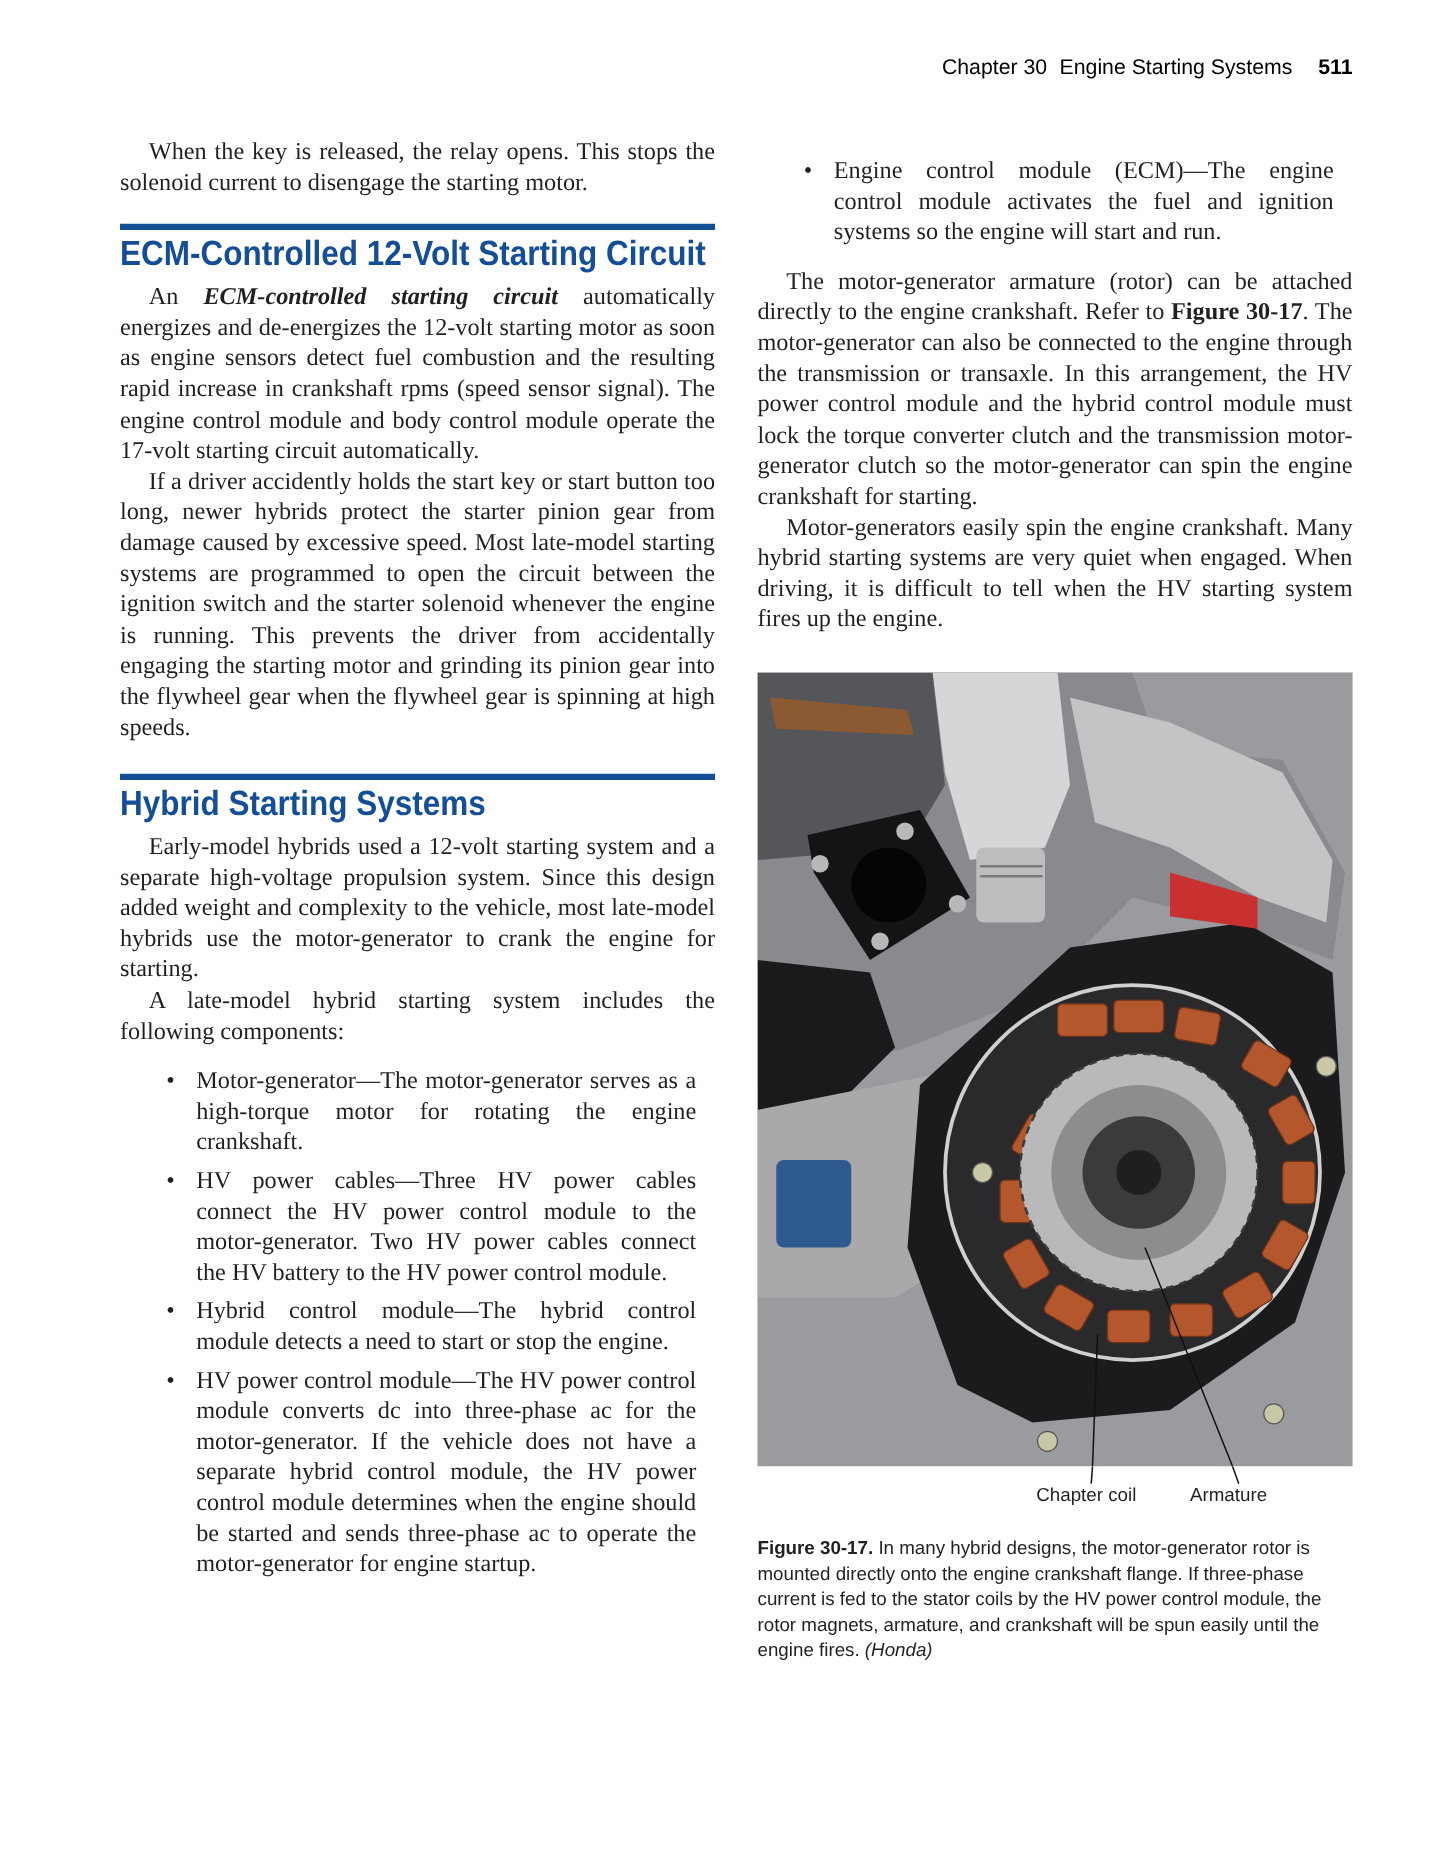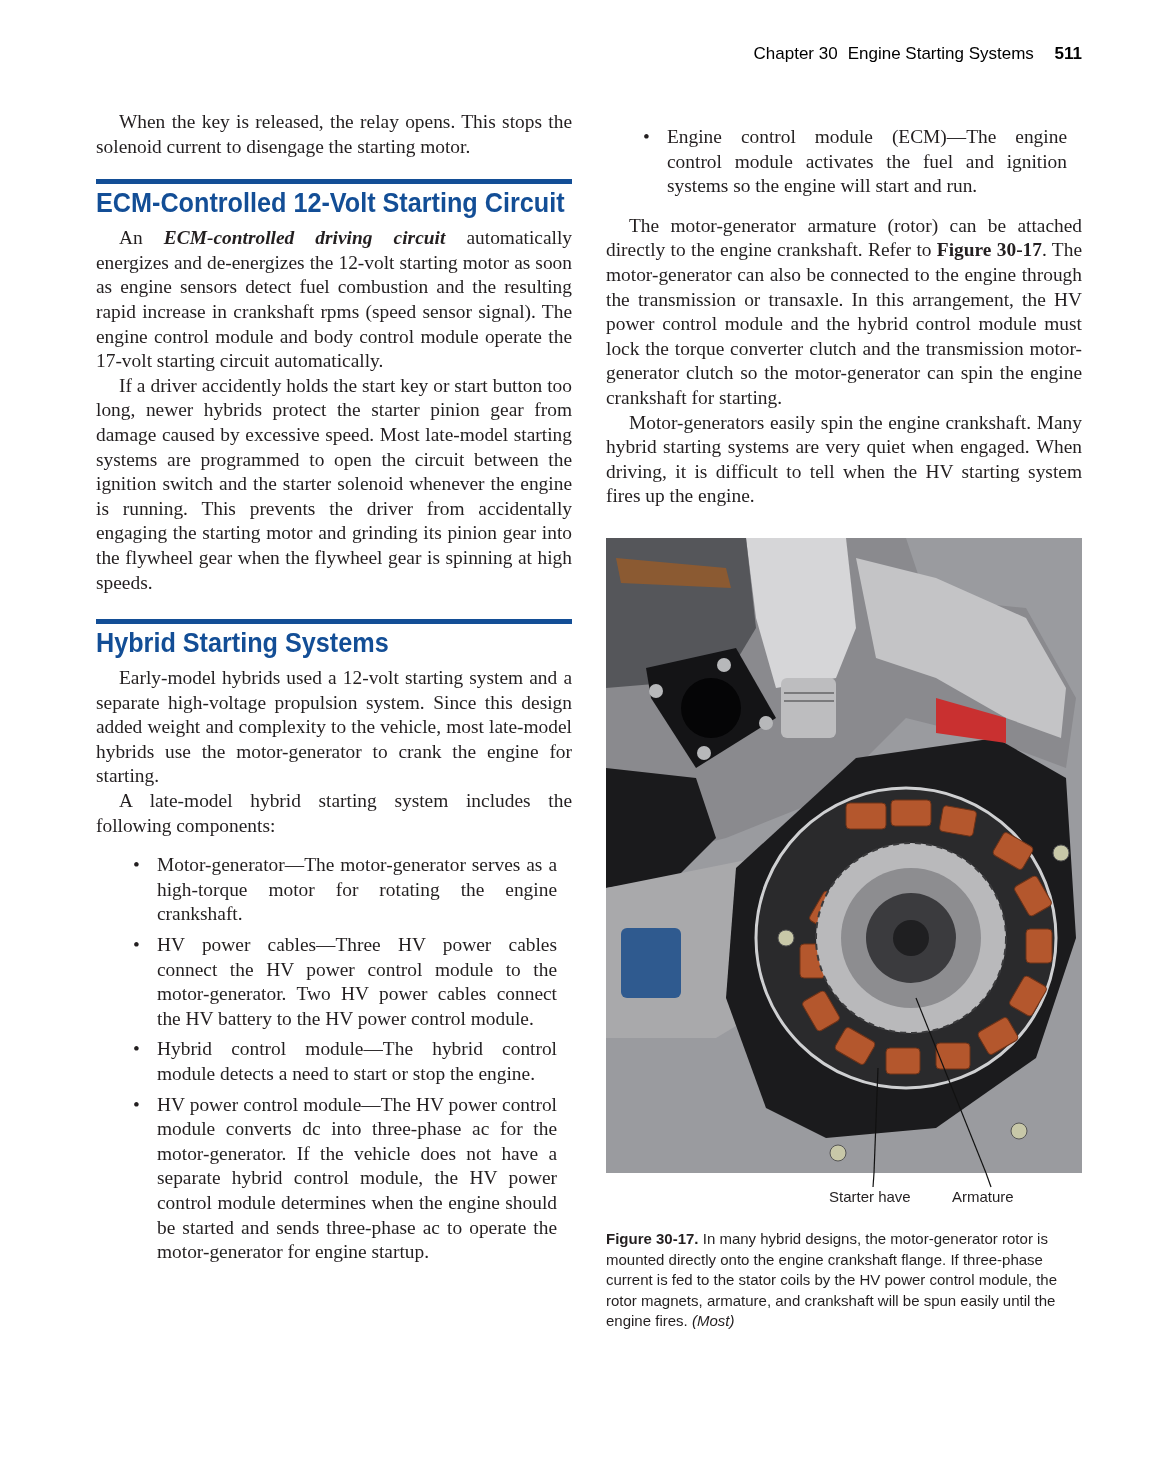--- a/index.html
+++ b/index.html
@@ -52,21 +52,21 @@
 <div class="page-header">
   <span class="chap"><span class="chapnum">Chapter 30</span><span>Engine Starting Systems</span></span>
   <span class="pagenum">511</span>
 </div>
 
 <div class="col col-left">
   <p>When the key is released, the relay opens. This stops the solenoid current to disengage the starting motor.</p>
 
   <div class="section-rule"></div>
   <h2 class="section-title">ECM-Controlled 12-Volt Starting Circuit</h2>
-  <p><span>An </span><b><i>ECM-controlled driving circuit</i></b><span> automatically energizes and de-energizes the 12-volt starting motor as soon as engine sensors detect fuel combustion and the resulting rapid increase in crankshaft rpms (speed sensor signal). The engine control module and body control module operate the 17-volt starting circuit automatically.</span></p>
+  <p><span>An </span><b><i>ECM-controlled starting circuit</i></b><span> automatically energizes and de-energizes the 12-volt starting motor as soon as engine sensors detect fuel combustion and the resulting rapid increase in crankshaft rpms (speed sensor signal). The engine control module and body control module operate the 17-volt starting circuit automatically.</span></p>
   <p>If a driver accidently holds the start key or start button too long, newer hybrids protect the starter pinion gear from damage caused by excessive speed. Most late-model starting systems are programmed to open the circuit between the ignition switch and the starter solenoid whenever the engine is running. This prevents the driver from accidentally engaging the starting motor and grinding its pinion gear into the flywheel gear when the flywheel gear is spinning at high speeds.</p>
 
   <div class="section-rule" style="margin-top:24px"></div>
   <h2 class="section-title">Hybrid Starting Systems</h2>
   <p>Early-model hybrids used a 12-volt starting system and a separate high-voltage propulsion system. Since this design added weight and complexity to the vehicle, most late-model hybrids use the motor-generator to crank the engine for starting.</p>
   <p style="margin-bottom:6px">A late-model hybrid starting system includes the following components:</p>
   <ul class="bullets">
     <li>Motor-generator—The motor-generator serves as a high-torque motor for rotating the engine crankshaft.</li>
     <li>HV power cables—Three HV power cables connect the HV power control module to the motor-generator. Two HV power cables connect the HV battery to the HV power control module.</li>
     <li>Hybrid control module—The hybrid control module detects a need to start or stop the engine.</li>
@@ -149,19 +149,19 @@
     <line x1="268" y1="635" x2="272" y2="530" stroke="#111" stroke-width="1.2"></line>
     <line x1="380" y1="635" x2="310" y2="460" stroke="#111" stroke-width="1.2"></line>
   </svg>
 </div>
 
 <svg style="position:absolute;left:606px;top:1173px" width="476" height="16">
   <line x1="268" y1="0" x2="267" y2="14" stroke="#111" stroke-width="1.2"></line>
   <line x1="380" y1="0" x2="385" y2="14" stroke="#111" stroke-width="1.2"></line>
 </svg>
 <div class="fig-labels">
-  <span class="l1">Starter have</span>
+  <span class="l1">Chapter coil</span>
   <span class="l2">Armature</span>
 </div>
 
 <div class="caption">
-  <span class="num">Figure 30-17.</span><span> In many hybrid designs, the motor-generator rotor is mounted directly onto the engine crankshaft flange. If three-phase current is fed to the stator coils by the HV power control module, the rotor magnets, armature, and crankshaft will be spun easily until the engine fires. </span><span class="credit">(Most)</span>
+  <span class="num">Figure 30-17.</span><span> In many hybrid designs, the motor-generator rotor is mounted directly onto the engine crankshaft flange. If three-phase current is fed to the stator coils by the HV power control module, the rotor magnets, armature, and crankshaft will be spun easily until the engine fires. </span><span class="credit">(Honda)</span>
 </div>
 
 </body></html>

